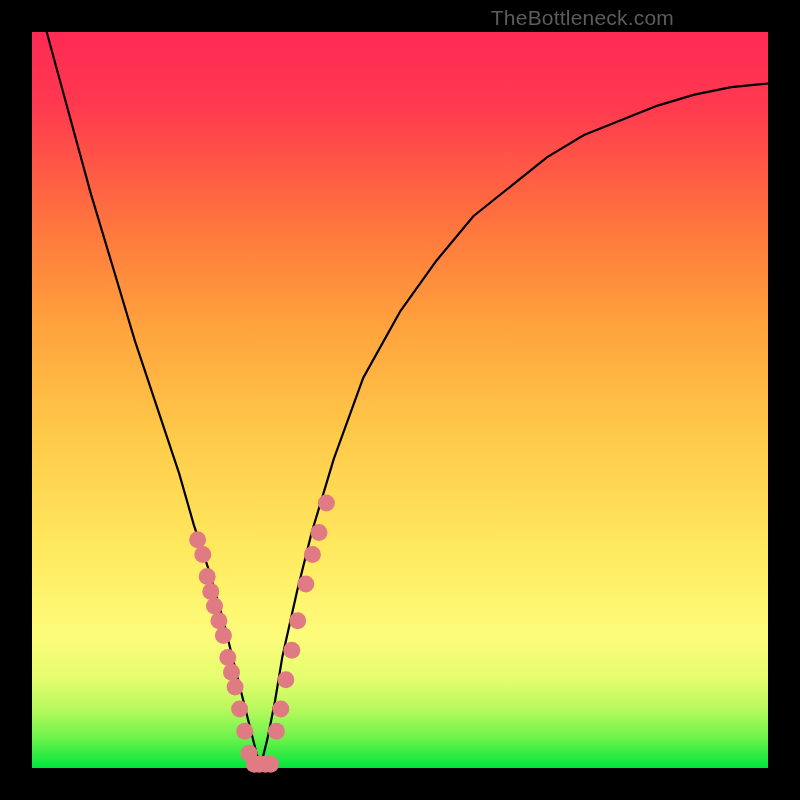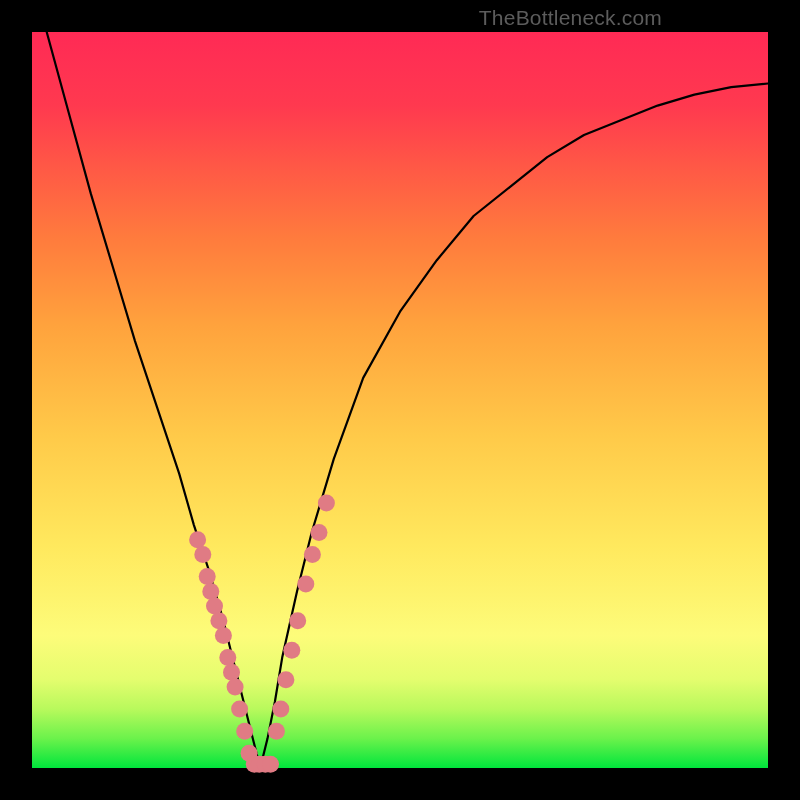--- a/index.html
+++ b/index.html
@@ -11,20 +11,21 @@
     background: #000;
     font-family: Arial, Helvetica, sans-serif;
   }
   .frame {
     position: absolute;
     left: 0;
     top: 0;
     width: 672px;
     height: 800px;
     background: #000;
+    padding-left: 12px;
   }
   .plot {
     position: absolute;
     left: 32px;
     top: 32px;
     width: 736px;
     height: 736px;
     
     background: linear-gradient(
       to top,

